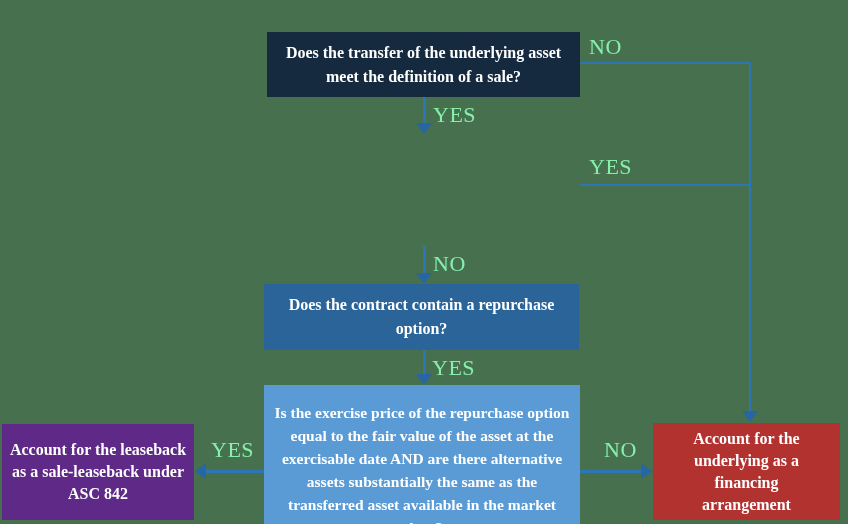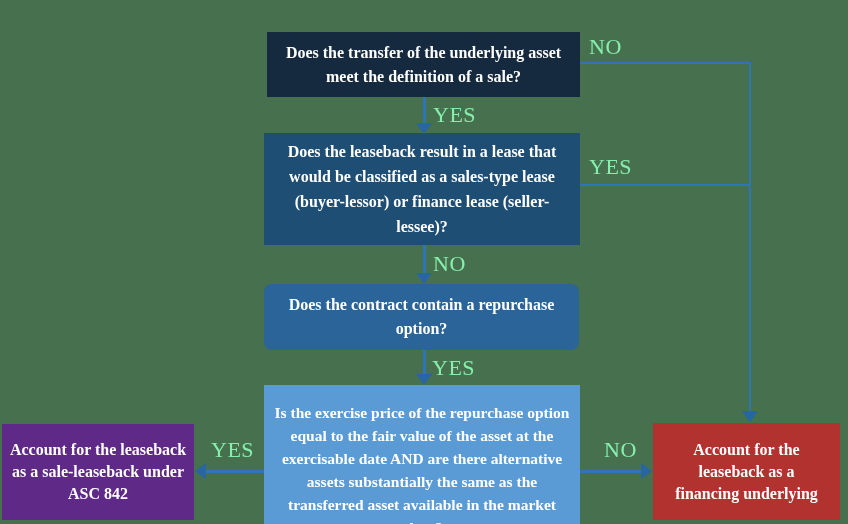--- a/index.html
+++ b/index.html
@@ -13,21 +13,21 @@
   }
   .node{
     position:absolute;
     display:flex;align-items:center;justify-content:center;
     text-align:center;
     color:#ffffff;font-weight:bold;
     box-sizing:border-box;
   }
   .q1{left:267px;top:2px;width:313px;height:65px;background:#152a3e;font-size:16px;line-height:24px;padding:0 14px;}
   .q2{left:264px;top:103px;width:316px;height:112px;background:#1f4e74;font-size:16px;line-height:25px;padding:0 12px;}
-  .q3{left:264px;top:254px;width:315px;height:66px;background:#2a6499;font-size:16px;line-height:24px;padding:0 24px;border-radius:8px;}
+  .q3{left:264px;top:254px;width:315px;height:66px;background:#2a6499;font-size:16px;line-height:24px;padding:0 24px;}
   .q4{left:264px;top:355px;width:316px;height:169px;background:#5b9bd5;font-size:15.5px;line-height:23px;padding:0 10px;}
   .outcome-purple{left:2px;top:394px;width:192px;height:96px;background:#5f2a87;font-size:16px;line-height:22px;padding:0 1px;}
   .outcome-red{left:653px;top:393px;width:187px;height:97px;background:#b23230;font-size:16px;line-height:22px;padding:0 22px;}
 
   .shaft{position:absolute;background:#2e75b6;}
   .ah{position:absolute;width:0;height:0;}
   .ah-down{border-left:8px solid transparent;border-right:8px solid transparent;border-top:11px solid #2766a3;}
   .ah-left{border-top:8px solid transparent;border-bottom:8px solid transparent;border-right:11px solid #2766a3;}
   .ah-right{border-top:8px solid transparent;border-bottom:8px solid transparent;border-left:11px solid #2766a3;}
 
@@ -40,35 +40,32 @@
   }
 </style>
 </head>
 <body>
 
 <div class="canvas">
 
   <div class="node q1">
     <span>Does the transfer of the underlying asset meet the definition of a sale?</span>
   </div>
-  <div class="node q2">
-    <span>Does the leaseback result in a lease that would be classified as a sales-type lease (buyer-lessor) or finance lease (seller-lessee)?</span>
-  </div>
   <div class="node q3">
     <span>Does the contract contain a repurchase option?</span>
   </div>
   <div class="node q4">
     <span>Is the exercise price of the repurchase option equal to the fair value of the asset at the exercisable date AND are there alternative assets substantially the same as the transferred asset available in the market place?</span>
   </div>
 
   <div class="node outcome-purple">
     <span>Account for the leaseback as a sale-leaseback under ASC 842</span>
   </div>
   <div class="node outcome-red">
-    <span>Account for the leaseback as a financing underlying</span>
+    <span>Account for the underlying as a financing arrangement</span>
   </div>
 
   <div class="shaft" style="left:423px;top:67px;width:3px;height:26px;"></div>
   <div class="ah ah-down" style="left:416px;top:93px;"></div>
   <div class="edge-label" style="left:433px;top:72px;">YES</div>
 
   <div class="shaft" style="left:580px;top:32px;width:170px;height:2px;"></div>
   <div class="edge-label" style="left:589px;top:4px;">NO</div>
 
   <div class="shaft" style="left:580px;top:154px;width:170px;height:2px;"></div>

